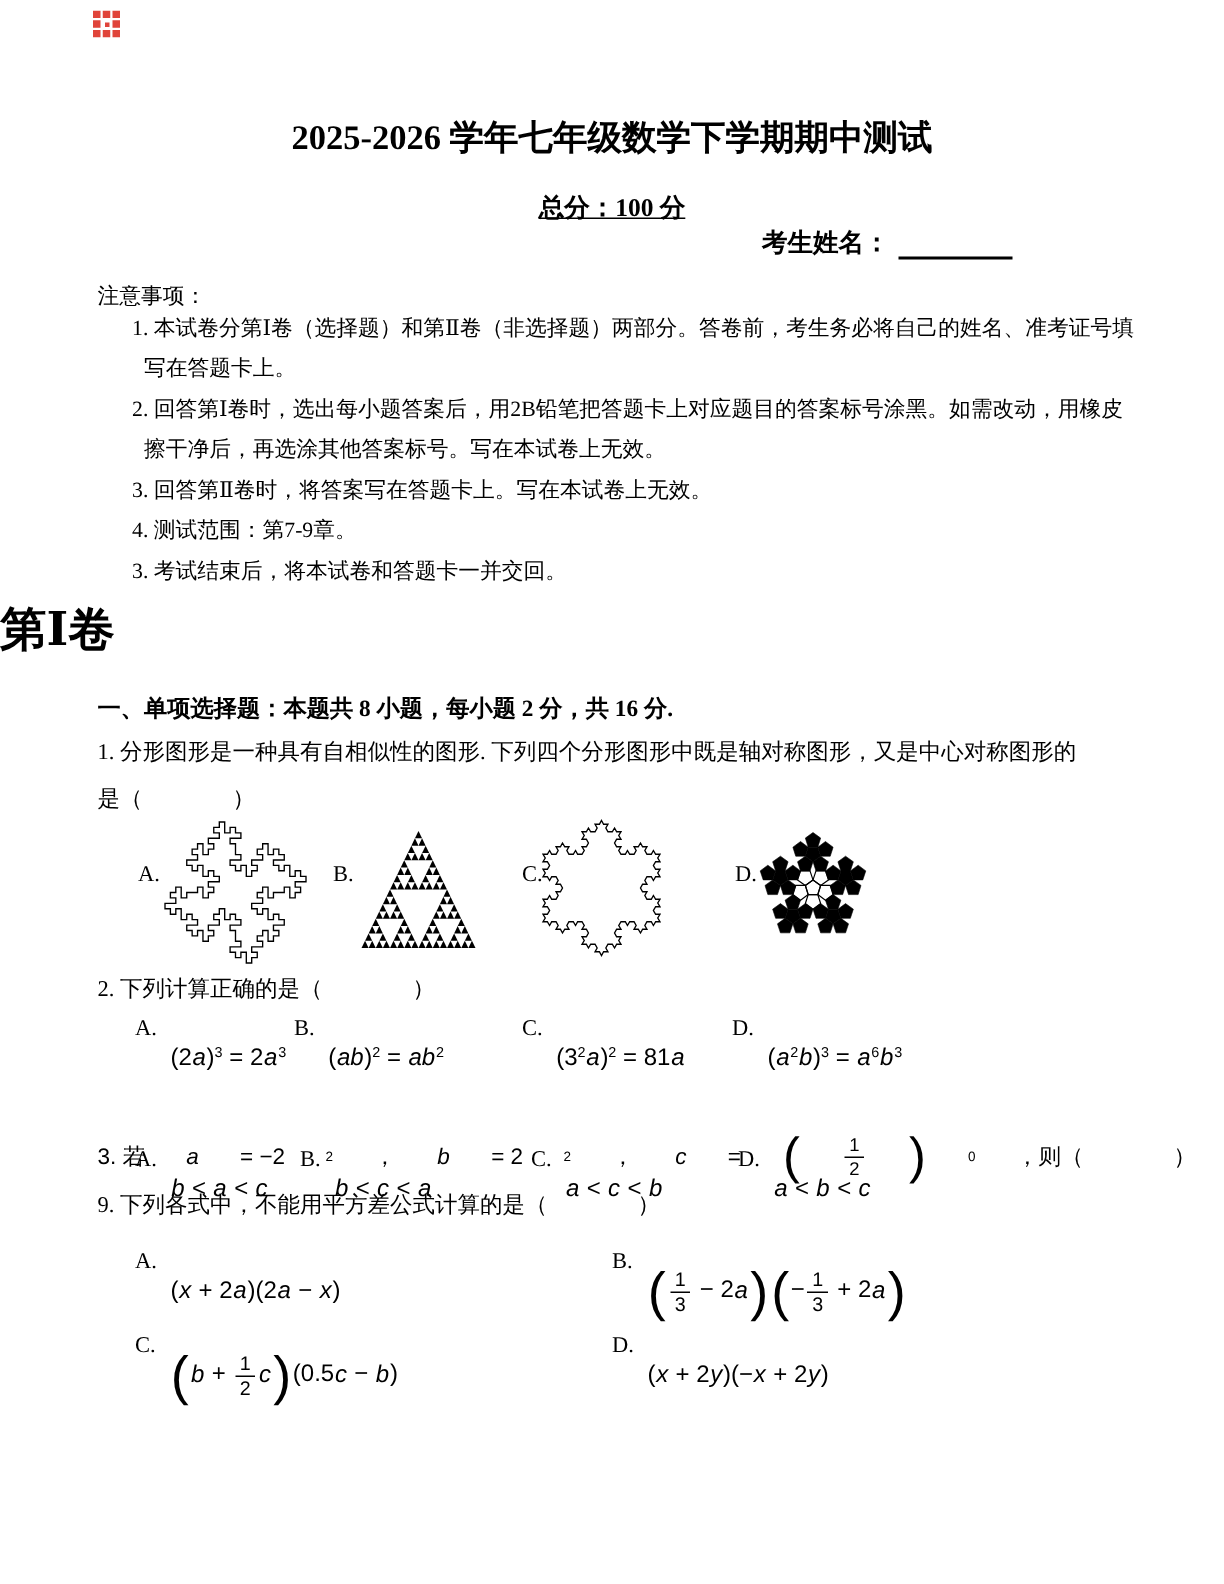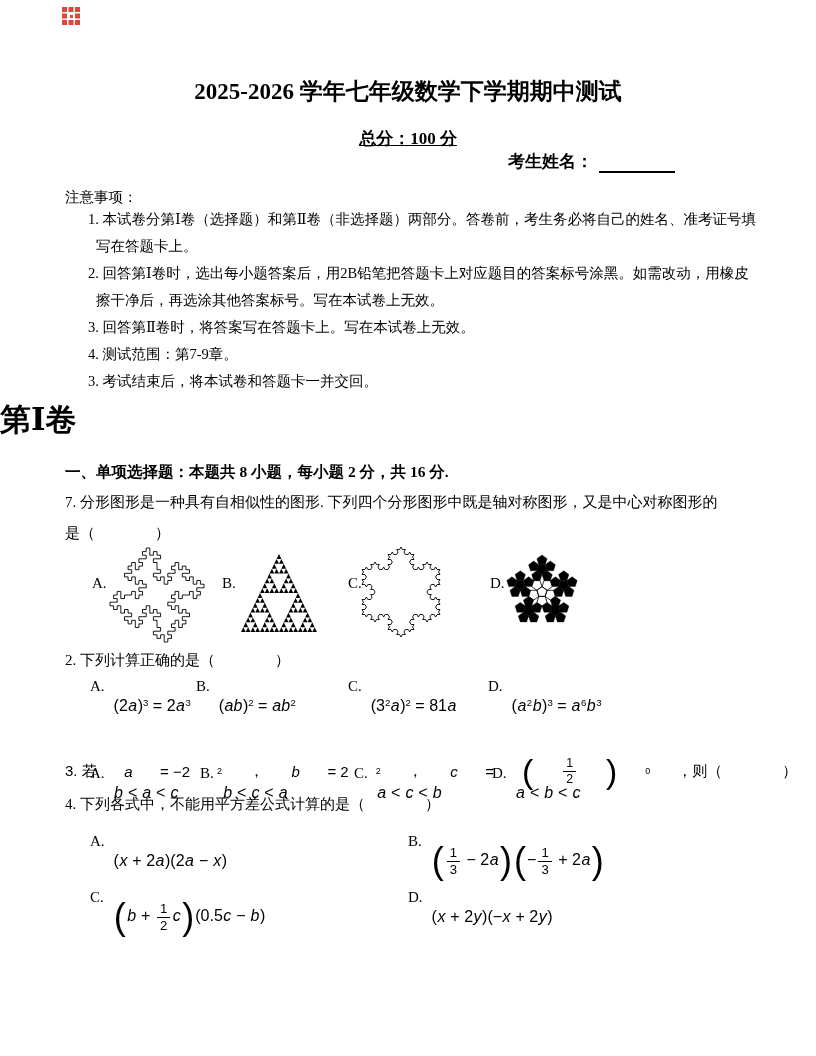--- a/index.html
+++ b/index.html
@@ -97,21 +97,21 @@
     <div class="notice-item">2. 回答第Ⅰ卷时，选出每小题答案后，用2B铅笔把答题卡上对应题目的答案标号涂黑。如需改动，用橡皮擦干净后，再选涂其他答案标号。写在本试卷上无效。</div>
     <div class="notice-item">3. 回答第Ⅱ卷时，将答案写在答题卡上。写在本试卷上无效。</div>
     <div class="notice-item"><span>4. 测试范围：</span><span class="red">第7-9章</span><span>。</span></div>
     <div class="notice-item">3. 考试结束后，将本试卷和答题卡一并交回。</div>
   </div>
 
   <div class="part-heading">第Ⅰ卷</div>
   <div class="section-title">一、单项选择题：本题共 8 小题，每小题 2 分，共 16 分.</div>
 
   <div class="q-stem" id="q1-stem">
-    <div>7. 分形图形是一种具有自相似性的图形. 下列四个分形图形中既是轴对称图形，又是中心对称图形的</div>
+    <div>1. 分形图形是一种具有自相似性的图形. 下列四个分形图形中既是轴对称图形，又是中心对称图形的</div>
     <div>是（　　　　）</div>
   </div>
   <span class="q1-label" id="q1-label-a">A.</span>
   <svg class="fractal" id="fractal-a" width="98" height="100" viewBox="0 0 98 100">
       <polygon points="20.1,21.1 23.7,21.1 23.7,17.5 27.3,17.5 27.3,21.1 27.3,24.7 30.9,24.7 30.9,21.1 34.5,21.1 34.5,17.5 30.9,17.5 30.9,13.8 34.5,13.8 38.2,13.8 38.2,10.2 34.5,10.2 34.5,6.6 38.2,6.6 38.2,3.0 41.8,3.0 41.8,6.6 41.8,10.2 45.4,10.2 45.4,6.6 49.0,6.6 49.0,10.2 52.6,10.2 52.6,13.8 49.0,13.8 45.4,13.8 45.4,17.5 49.0,17.5 49.0,21.1 49.0,24.7 52.6,24.7 52.6,28.3 49.0,28.3 45.4,28.3 45.4,31.9 49.0,31.9 49.0,35.5 52.6,35.5 52.6,31.9 56.2,31.9 56.2,35.5 56.2,39.2 59.8,39.2 59.8,35.5 63.5,35.5 63.5,31.9 59.8,31.9 59.8,28.3 63.5,28.3 67.1,28.3 67.1,24.7 63.5,24.7 63.5,21.1 67.1,21.1 67.1,17.5 70.7,17.5 70.7,21.1 70.7,24.7 74.3,24.7 74.3,21.1 77.9,21.1 77.9,24.7 81.5,24.7 81.5,28.3 77.9,28.3 74.3,28.3 74.3,31.9 77.9,31.9 77.9,35.5 81.5,35.5 81.5,31.9 85.2,31.9 85.2,35.5 85.2,39.2 88.8,39.2 88.8,35.5 92.4,35.5 92.4,39.2 96.0,39.2 96.0,42.8 92.4,42.8 88.8,42.8 88.8,46.4 92.4,46.4 92.4,50.0 88.8,50.0 88.8,53.6 85.2,53.6 85.2,50.0 85.2,46.4 81.5,46.4 81.5,50.0 77.9,50.0 74.3,50.0 74.3,53.6 70.7,53.6 70.7,50.0 70.7,46.4 67.1,46.4 67.1,50.0 63.5,50.0 63.5,53.6 67.1,53.6 67.1,57.2 63.5,57.2 59.8,57.2 59.8,60.8 63.5,60.8 63.5,64.5 67.1,64.5 67.1,60.8 70.7,60.8 70.7,64.5 70.7,68.1 74.3,68.1 74.3,64.5 77.9,64.5 77.9,68.1 81.5,68.1 81.5,71.7 77.9,71.7 74.3,71.7 74.3,75.3 77.9,75.3 77.9,78.9 74.3,78.9 74.3,82.5 70.7,82.5 70.7,78.9 70.7,75.3 67.1,75.3 67.1,78.9 63.5,78.9 63.5,82.5 67.1,82.5 67.1,86.2 63.5,86.2 59.8,86.2 59.8,89.8 63.5,89.8 63.5,93.4 59.8,93.4 59.8,97.0 56.2,97.0 56.2,93.4 56.2,89.8 52.6,89.8 52.6,93.4 49.0,93.4 49.0,89.8 45.4,89.8 45.4,86.2 49.0,86.2 52.6,86.2 52.6,82.5 49.0,82.5 49.0,78.9 49.0,75.3 45.4,75.3 45.4,71.7 49.0,71.7 52.6,71.7 52.6,68.1 49.0,68.1 49.0,64.5 45.4,64.5 45.4,68.1 41.8,68.1 41.8,64.5 41.8,60.8 38.2,60.8 38.2,64.5 34.5,64.5 34.5,68.1 38.2,68.1 38.2,71.7 34.5,71.7 30.9,71.7 30.9,75.3 34.5,75.3 34.5,78.9 30.9,78.9 30.9,82.5 27.3,82.5 27.3,78.9 27.3,75.3 23.7,75.3 23.7,78.9 20.1,78.9 20.1,75.3 16.5,75.3 16.5,71.7 20.1,71.7 23.7,71.7 23.7,68.1 20.1,68.1 20.1,64.5 16.5,64.5 16.5,68.1 12.8,68.1 12.8,64.5 12.8,60.8 9.2,60.8 9.2,64.5 5.6,64.5 5.6,60.8 2.0,60.8 2.0,57.2 5.6,57.2 9.2,57.2 9.2,53.6 5.6,53.6 5.6,50.0 9.2,50.0 9.2,46.4 12.8,46.4 12.8,50.0 12.8,53.6 16.5,53.6 16.5,50.0 20.1,50.0 23.7,50.0 23.7,46.4 27.3,46.4 27.3,50.0 27.3,53.6 30.9,53.6 30.9,50.0 34.5,50.0 34.5,46.4 30.9,46.4 30.9,42.8 34.5,42.8 38.2,42.8 38.2,39.2 34.5,39.2 34.5,35.5 30.9,35.5 30.9,39.2 27.3,39.2 27.3,35.5 27.3,31.9 23.7,31.9 23.7,35.5 20.1,35.5 20.1,31.9 16.5,31.9 16.5,28.3 20.1,28.3 23.7,28.3 23.7,24.7 20.1,24.7 20.1,21.1" fill="none" stroke="#000" stroke-width="0.9"></polygon>
     </svg>
   <span class="q1-label" id="q1-label-b">B.</span>
   <svg class="fractal" id="fractal-b" width="82" height="84" viewBox="0 0 82 84">
       <polygon points="41,3 38.625,7.875 43.375,7.875" fill="#000"></polygon>
       <polygon points="38.625,7.875 36.25,12.75 41,12.75" fill="#000"></polygon>
@@ -292,21 +292,21 @@
     <div class="opt" id="q3c">
         <span class="label">C.</span>
         <span class="math"><span class="m-var">a</span><span class="m-txt"> &lt; </span><span class="m-var">c</span><span class="m-txt"> &lt; </span><span class="m-var">b</span></span>
       </div>
     <div class="opt" id="q3d">
         <span class="label">D.</span>
         <span class="math"><span class="m-var">a</span><span class="m-txt"> &lt; </span><span class="m-var">b</span><span class="m-txt"> &lt; </span><span class="m-var">c</span></span>
       </div>
   </div>
 
-  <div class="q-stem" id="q4-stem">4. 下列各式中，不能用平方差公式计算的是（　　　　）</div>
+  <div class="q-stem" id="q4-stem">9. 下列各式中，不能用平方差公式计算的是（　　　　）</div>
   <div class="q4-row1">
     <div class="opt" id="q4a">
         <span class="label">A.</span>
         <span class="math"><span class="m-txt">(</span><span class="m-var">x</span><span class="m-txt"> + 2</span><span class="m-var">a</span><span class="m-txt">)(2</span><span class="m-var">a</span><span class="m-txt"> − </span><span class="m-var">x</span><span class="m-txt">)</span></span>
       </div>
     <div class="opt" id="q4b">
         <span class="label">B.</span>
         <span class="math"><span class="m-paren">(</span><span class="m-frac">
             <span class="m-num">1</span>
             <span class="m-den">3</span>

